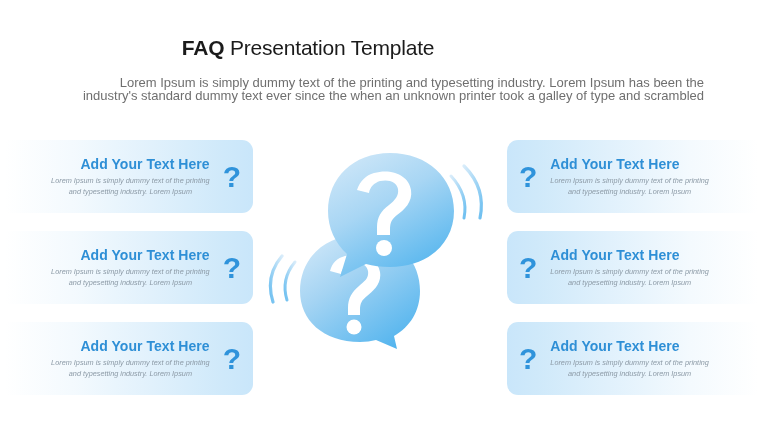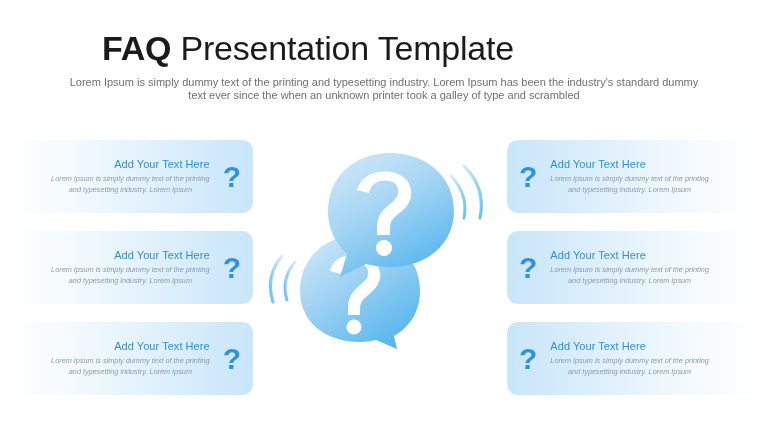--- a/index.html
+++ b/index.html
@@ -14,33 +14,33 @@
     position:absolute;inset:0;
     width:768px;height:432px;
     background:#ffffff;
   }
 
   
   .title{
     position:absolute;
     top:33px;left:0;width:616px;
     text-align:center;
-    font-size:34px;
+    font-size:21px;
     line-height:30px;
     color:#1b1b1b;
     letter-spacing:-0.2px;
     font-weight:400;
     white-space:nowrap;
   }
   .title .bold{font-weight:700;}
   .subtitle{
     position:absolute;
     top:76px;left:64px;width:640px;
-    text-align:center;
-    font-size:11px;
+    text-align:right;
+    font-size:13px;
     line-height:13px;
     color:#6f6f6f;
     font-weight:400;
   }
 
   
   .card{
     position:absolute;
     height:73px;
     display:flex;
@@ -87,22 +87,22 @@
     user-select:none;
   }
   .card.left .card-q{margin-left:13px;}
   .card.right .card-q{margin-right:13px;}
 
   .card-text{flex:0 0 auto;}
   .card.left .card-text{text-align:right;}
   .card.right .card-text{text-align:left;}
 
   .card-heading{
-    font-size:11px;
-    font-weight:400;
+    font-size:14px;
+    font-weight:700;
     color:#2e8fd6;
     letter-spacing:0.05px;
     margin-bottom:4px;
     white-space:nowrap;
   }
   .card-body{
     font-size:7.3px;
     line-height:10.5px;
     font-style:italic;
     color:#8c9aa6;

